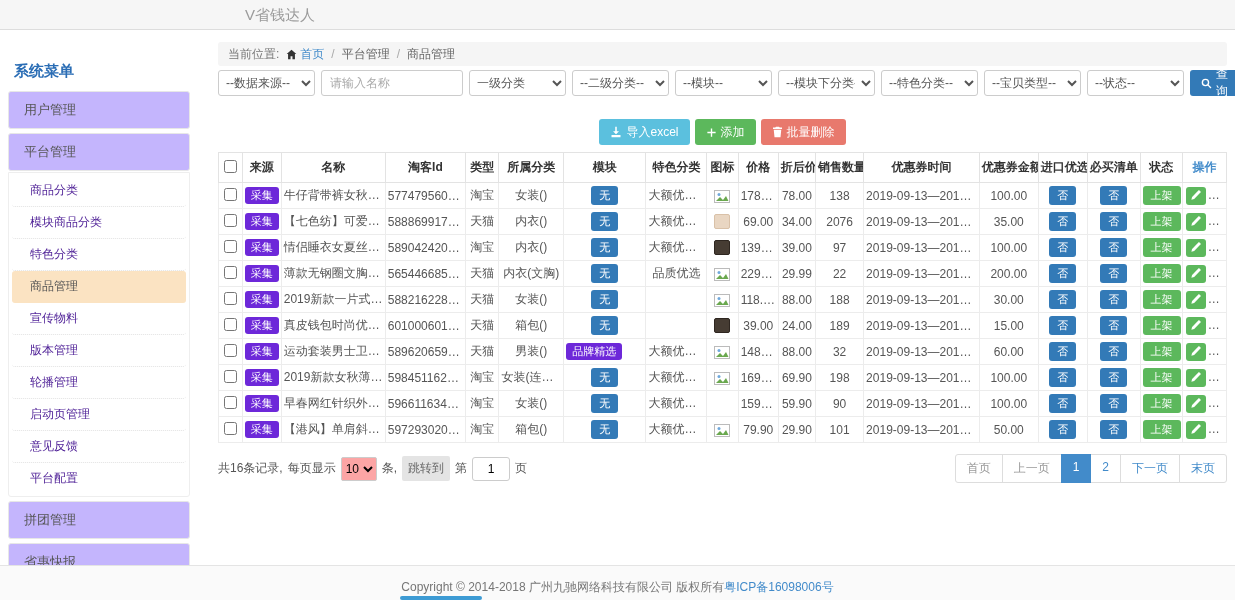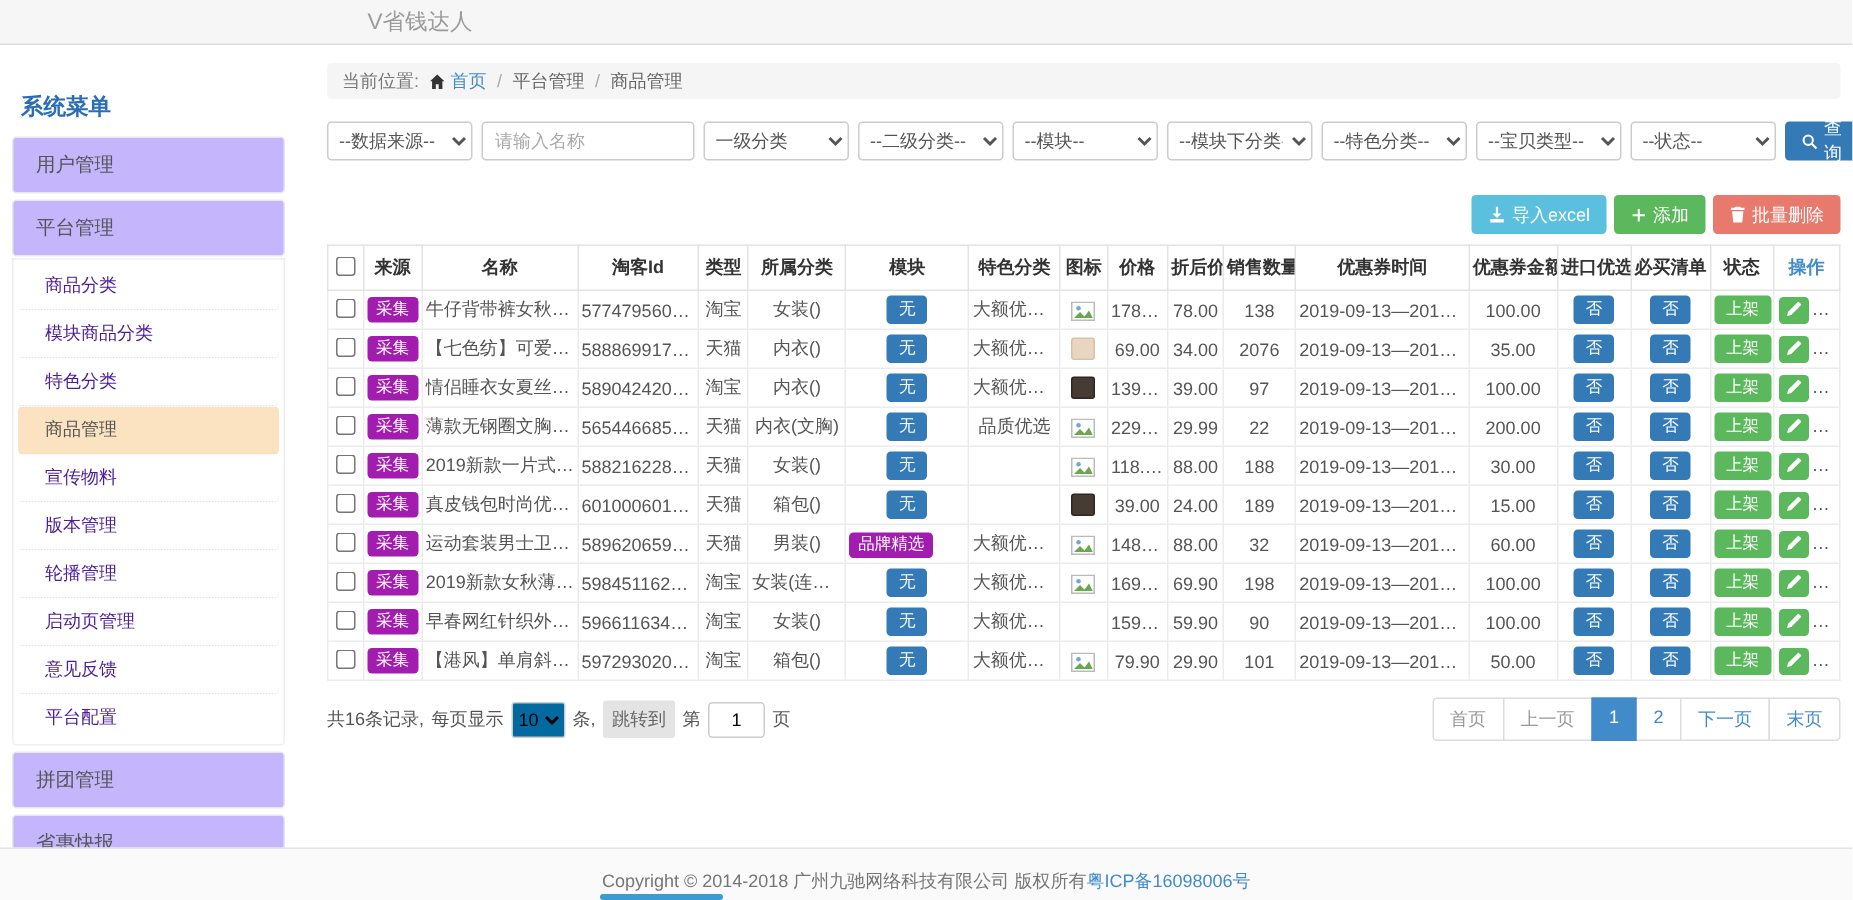--- a/index.html
+++ b/index.html
@@ -24,56 +24,56 @@
   .side-sub:last-child { border-bottom:none; }
   .side-sub.active { background:#fbe3c2; color:#555; border-bottom-color:transparent; }
 
   
   .content { position:absolute; left:218px; right:8px; top:42px; }
   .crumb { background:#f5f5f5; border-radius:3px; height:24px; padding:0 10px; color:#777; display:flex; gap:7px; align-items:center; }
   .crumb .link { color:#428bca; cursor:pointer; display:flex; align-items:center; gap:3px; }
   .crumb .sep { color:#aaa; }
   .crumb .lvl { color:#666; }
 
-  .filters { margin-top:15px; display:flex; gap:6px; align-items:center; flex-wrap:nowrap; }
+  .filters { margin-top:4px; display:flex; gap:6px; align-items:center; flex-wrap:nowrap; }
   .f-select { height:26px; border:1px solid #ccc; border-radius:3px; background:#fff; color:#555; font-size:12px; padding:0 3px; width:97px; }
   .f-input { height:26px; border:1px solid #ccc; border-radius:3px; padding:0 8px; width:142px; font-size:12px; color:#555; }
   .f-input::placeholder { color:#aaa; }
 
   .btn { height:26px; border:none; border-radius:3px; color:#fff; font-size:12px; padding:0 11px; display:inline-flex; align-items:center; gap:4px; cursor:pointer; font-family:inherit; }
   .btn-primary { background:#337ab7; }
   .btn-info { background:#5bc0de; }
   .btn-success { background:#5cb85c; }
   .btn-danger { background:#e8796d; }
 
-  .toolbar { margin-top:23px; display:flex; justify-content:flex-end; gap:5px; }
+  .toolbar { margin-top:23px; display:flex; justify-content:center; gap:5px; }
 
   table.grid { margin-top:7px; width:100%; border-collapse:collapse; table-layout:fixed; }
   .grid th { border:1px solid #e3e3e3; padding:6px 2px; font-weight:bold; color:#333; font-size:12px; background:#fff; white-space:nowrap; overflow:hidden; }
   .grid td { border:1px solid #ececec; padding:3px 2px; text-align:center; height:26px; white-space:nowrap; overflow:hidden; text-overflow:ellipsis; color:#555; }
   .grid th.op-head { color:#428bca; }
   .grid input[type=checkbox] { width:13px; height:13px; cursor:pointer; }
 
   .badge { display:inline-block; padding:3px 6px; border-radius:3px; color:#fff; font-size:11px; line-height:1; }
-  .bg-orange { background:#a21caf;text-align:center; }
+  .bg-orange { background:#6d28d9;text-align:center; }
   .bg-blue { background:#337ab7; cursor:pointer; padding:4px 8px; }
   .mod-text { margin-left:2px; color:#555; }
   .btn-mini { display:inline-block; padding:4px 8px; border-radius:3px; color:#fff; font-size:11px; line-height:1; cursor:pointer; }
   .green { background:#5cb85c; }
   .op-btn { display:inline-flex; width:20px; height:18px; border-radius:3px; align-items:center; justify-content:center; margin:0 1px; cursor:pointer; vertical-align:middle; }
   .op-edit { background:#5cb85c; }
   .op-del { background:#d9534f; }
   .thumb { display:inline-block; width:16px; height:15px; border-radius:2px; vertical-align:middle; }
   .thumb.beige { background:#e9d6c2; border:1px solid #d9c1a8; }
   .thumb.dark { background:#463c33; border:1px solid #2e2620; }
   .imgph { display:inline-flex; vertical-align:middle; }
 
   .pagination { margin-top:11px; display:flex; justify-content:space-between; align-items:center; }
   .page-left { display:flex; align-items:center; gap:5px; color:#555; }
-  .pp-select { height:24px; border:1px solid #ccc; border-radius:2px; background:#0369a1; font-size:12px; }
+  .pp-select { height:24px; border:1px solid #ccc; border-radius:2px; background:#fca5a5; font-size:12px; }
   .jump-chip { background:#e4e4e4; padding:4px 6px; border-radius:2px; color:#666; cursor:pointer; }
   .page-input { width:38px; height:24px; border:1px solid #ccc; border-radius:3px; text-align:center; font-size:12px; }
   .pager { display:flex; }
   .pg { border:1px solid #ddd; margin-left:-1px; padding:5px 11px; color:#428bca; background:#fff; cursor:pointer; font-size:12px; }
   .pg:first-child { border-radius:3px 0 0 3px; margin-left:0; }
   .pg:last-child { border-radius:0 3px 3px 0; }
   .pg.disabled { color:#999; }
   .pg.active { background:#428bca; color:#fff; border-color:#428bca; position:relative; }
 
   .footer { position:absolute; left:0; right:0; top:565px; height:35px; background:#fafafa; border-top:1px solid #e4e4e4; text-align:center; color:#767676; padding-top:13px; z-index:6; }

